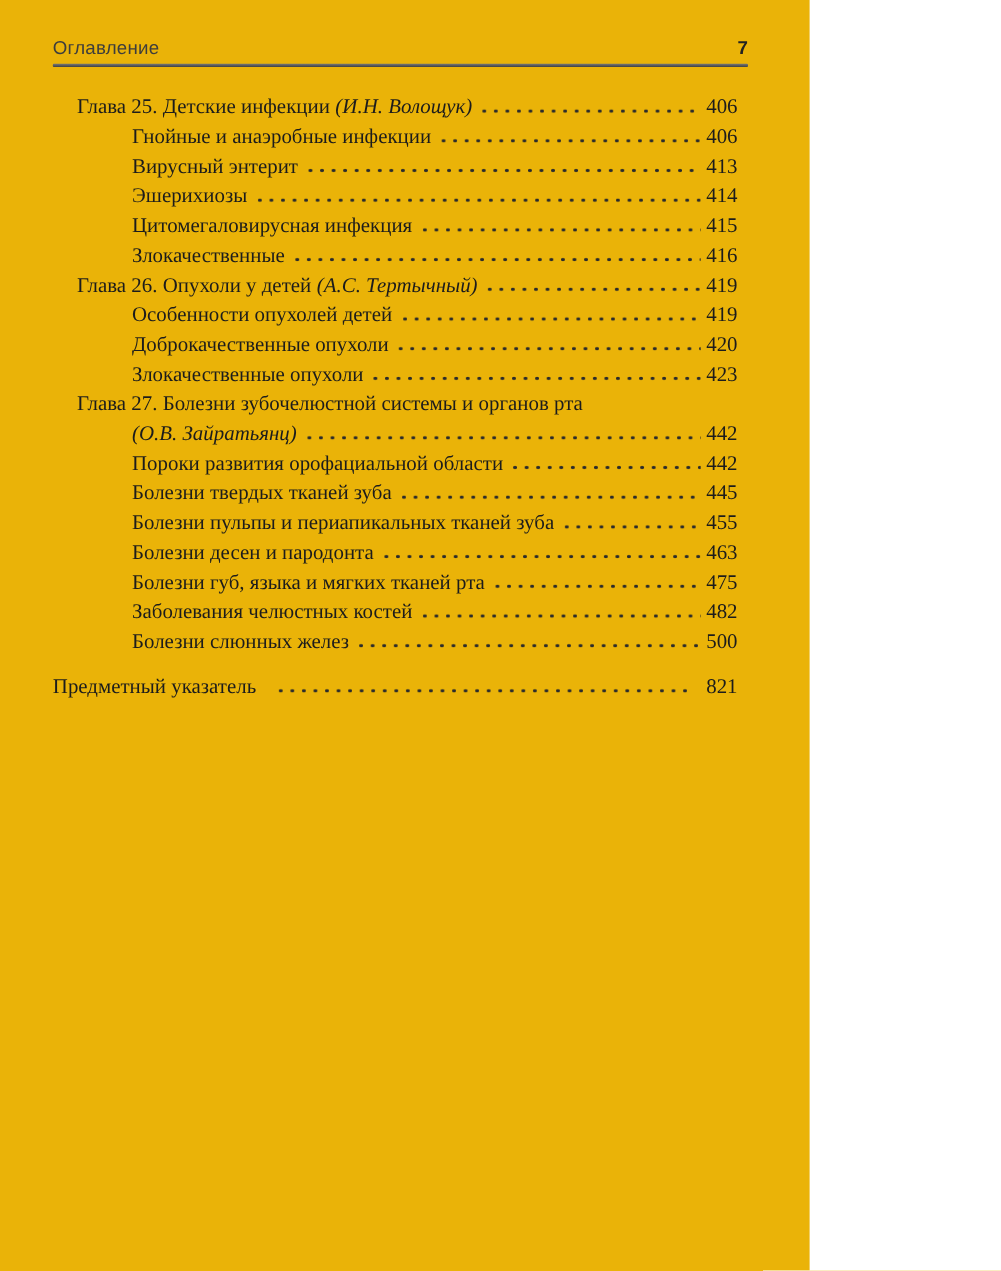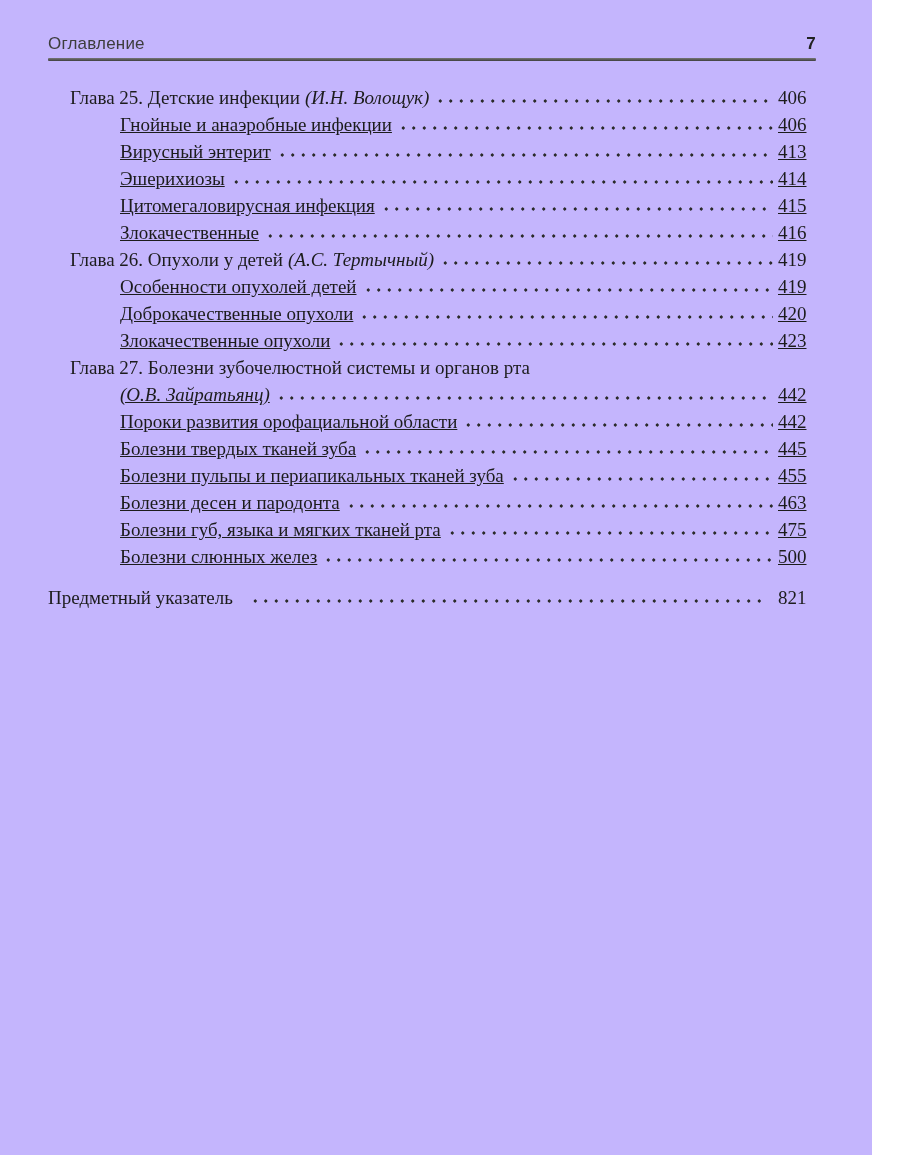--- a/index.html
+++ b/index.html
@@ -2,23 +2,23 @@
 <html><head>
 <meta charset="utf-8">
 <style>
   html, body {
     margin: 0;
     padding: 0;
     background: #ffffff;
   }
   .page {
     position: relative;
-    width: 872px;
+    width: 736px;
     height: 1155px;
-    background: #c4b5fd;
+    background: #eab308;
     overflow: hidden;
     box-sizing: border-box;
     padding: 34px 56px 0 48px;
   }
   
   .running-head {
     display: flex;
     justify-content: space-between;
     align-items: flex-end;
     font-family: "Liberation Sans", "DejaVu Sans", sans-serif;
@@ -44,21 +44,21 @@
     font-size: 19px;
     color: #1c1c1c;
   }
   .toc-row {
     display: flex;
     align-items: baseline;
     line-height: 27px;
     white-space: nowrap;
   }
   .toc-row.lvl-chapter { padding-left: 22px; }
-  .toc-row.lvl-section { padding-left: 72px; text-decoration: underline; }
+  .toc-row.lvl-section { padding-left: 72px; }
   .toc-row.lvl-index   { padding-left: 0; gap: 11px; }
   .toc-row.gap         { margin-top: 14px; }
   .toc-title .b { font-weight: normal; }
   .toc-title .i { font-style: italic; }
   .toc-title .i.after-bold { margin-left: 5px; margin-top: 26px; }
   .leader {
     flex: 1 1 auto;
     min-width: 18px;
     margin: 0 5px 0 6px;
     align-self: stretch;
@@ -162,20 +162,25 @@
         <span class="toc-title"><span>Болезни десен и пародонта</span></span>
         <span class="leader"></span>
         <span class="toc-page">463</span>
       </div>
       <div class="toc-row lvl-section">
         <span class="toc-title"><span>Болезни губ, языка и мягких тканей рта</span></span>
         <span class="leader"></span>
         <span class="toc-page">475</span>
       </div>
       <div class="toc-row lvl-section">
+        <span class="toc-title"><span>Заболевания челюстных костей</span></span>
+        <span class="leader"></span>
+        <span class="toc-page">482</span>
+      </div>
+      <div class="toc-row lvl-section">
         <span class="toc-title"><span>Болезни слюнных желез</span></span>
         <span class="leader"></span>
         <span class="toc-page">500</span>
       </div>
       <div class="toc-row lvl-index gap">
         <span class="toc-title"><span>Предметный указатель</span></span>
         <span class="leader"></span>
         <span class="toc-page">821</span>
       </div>
     </div>

